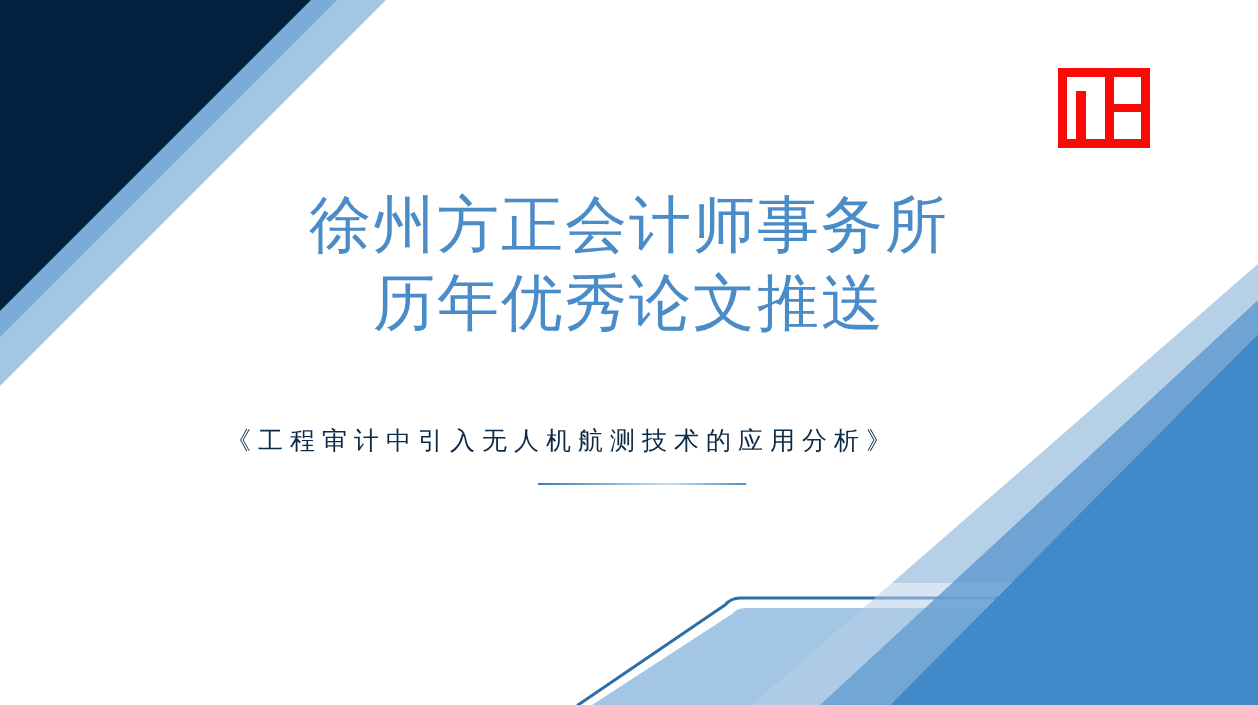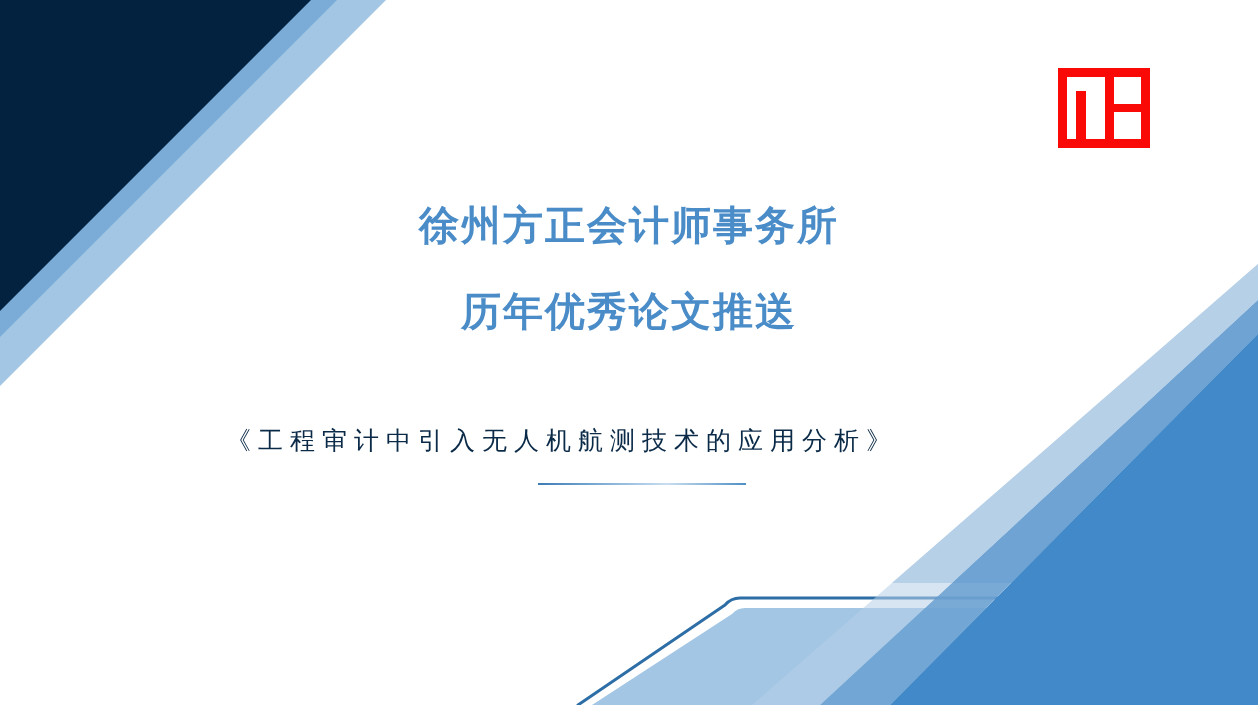--- a/index.html
+++ b/index.html
@@ -38,28 +38,27 @@
   
   #title-block {
     position: absolute;
     left: 0;
     top: 186px;
     width: 1258px;
     text-align: center;
   }
   .title-line {
     color: #4A8CC8;
-    font-weight: bold;
-    font-size: 40px;
+    font-weight: normal;
+    font-size: 62px;
     line-height: 78px;
     letter-spacing: 2px;
     white-space: nowrap;
   }
   #title-line-2 {
-    margin-top: 8px;
   }
 
   #subtitle {
     position: absolute;
     left: 0;
     top: 424px;
     width: 1124px;
     text-align: center;
     color: #0A2A47;
     font-size: 25px;

